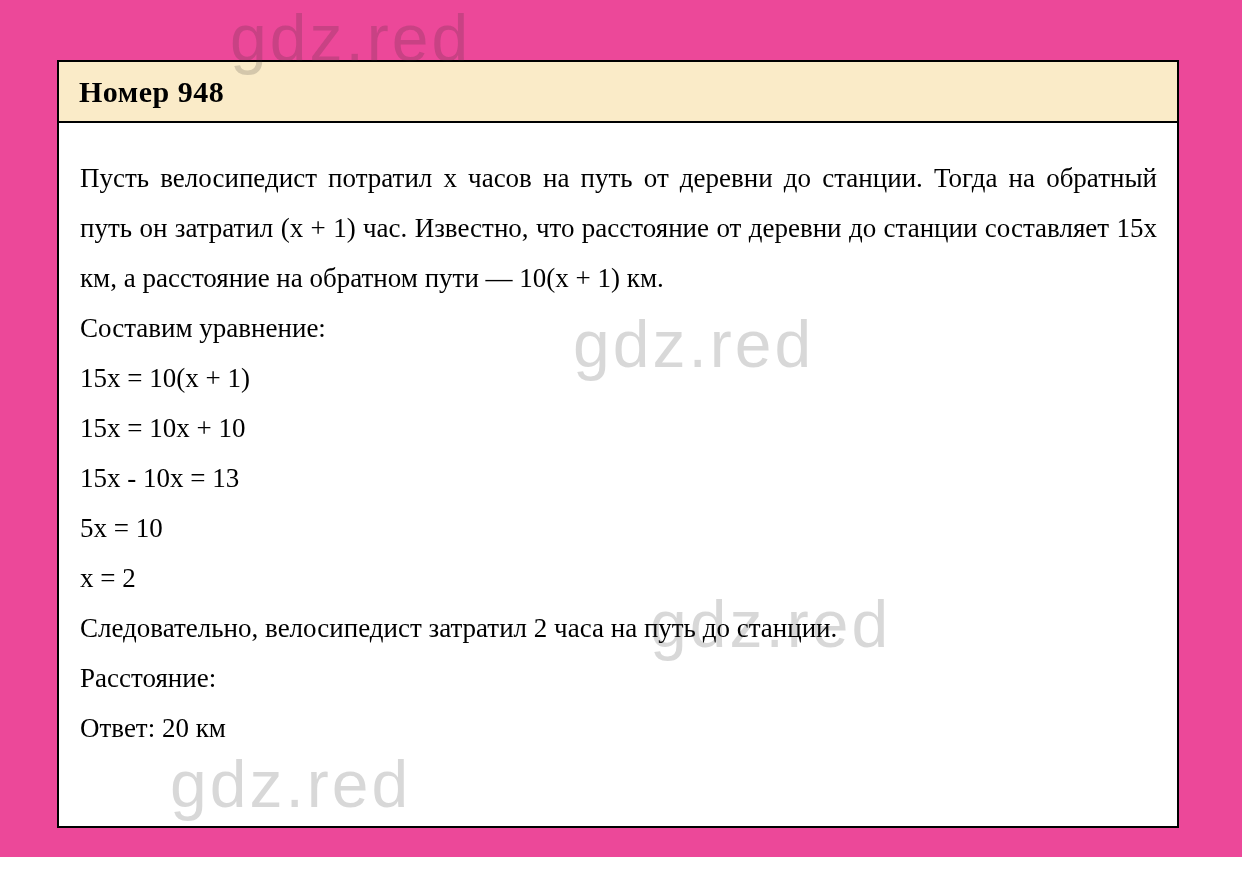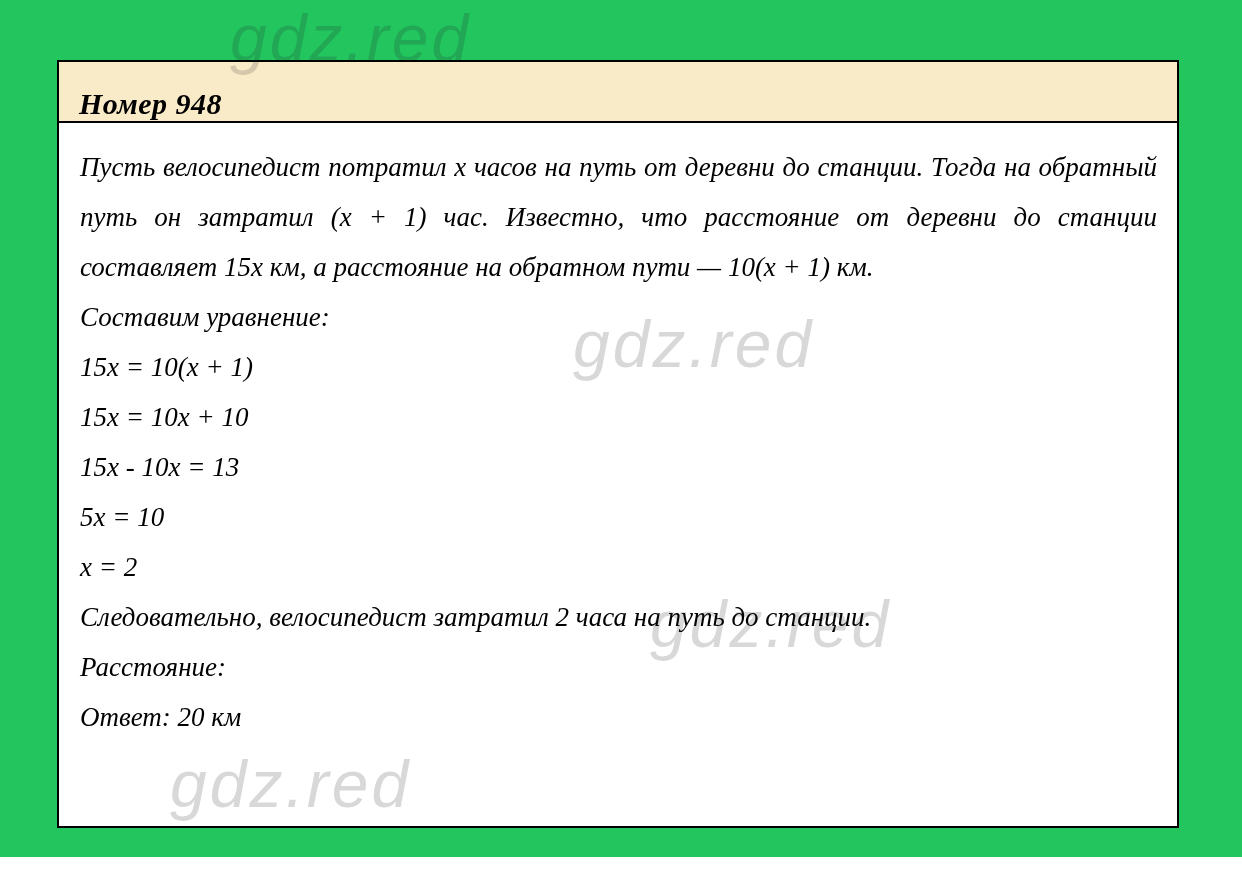--- a/index.html
+++ b/index.html
@@ -2,55 +2,54 @@
 <html><head>
 <meta charset="utf-8">
 <style>
   * { margin: 0; padding: 0; box-sizing: border-box; }
   html, body { background: #ffffff; }
 
   .page {
     position: relative;
     width: 1242px;
     height: 857px;
-    background: #22c55e;
+    background: #ec4899;
     overflow: hidden;
     font-family: "Liberation Serif", "DejaVu Serif", serif;
     color: #000000;
-    font-style: italic;
   }
 
   .problem-box {
     position: absolute;
     left: 57px;
     top: 60px;
     width: 1122px;
     height: 768px;
     border: 2px solid #000000;
     background: #ffffff;
   }
 
   .problem-header {
     height: 61px;
     background: #faebc8;
     border-bottom: 2px solid #000000;
     display: flex;
-    align-items: flex-end;
+    align-items: center;
     padding: 0 20px;
   }
 
   .problem-title {
     font-size: 30px;
     font-weight: bold;
     letter-spacing: 0.5px;
   }
 
   .solution-body {
     position: relative;
-    padding: 19px 20px 0 21px;
+    padding: 30px 20px 0 21px;
     font-size: 27px;
     line-height: 50px;
     z-index: 1;
   }
 
   .solution-paragraph {
     text-align: justify;
   }
 
   .solution-line {

